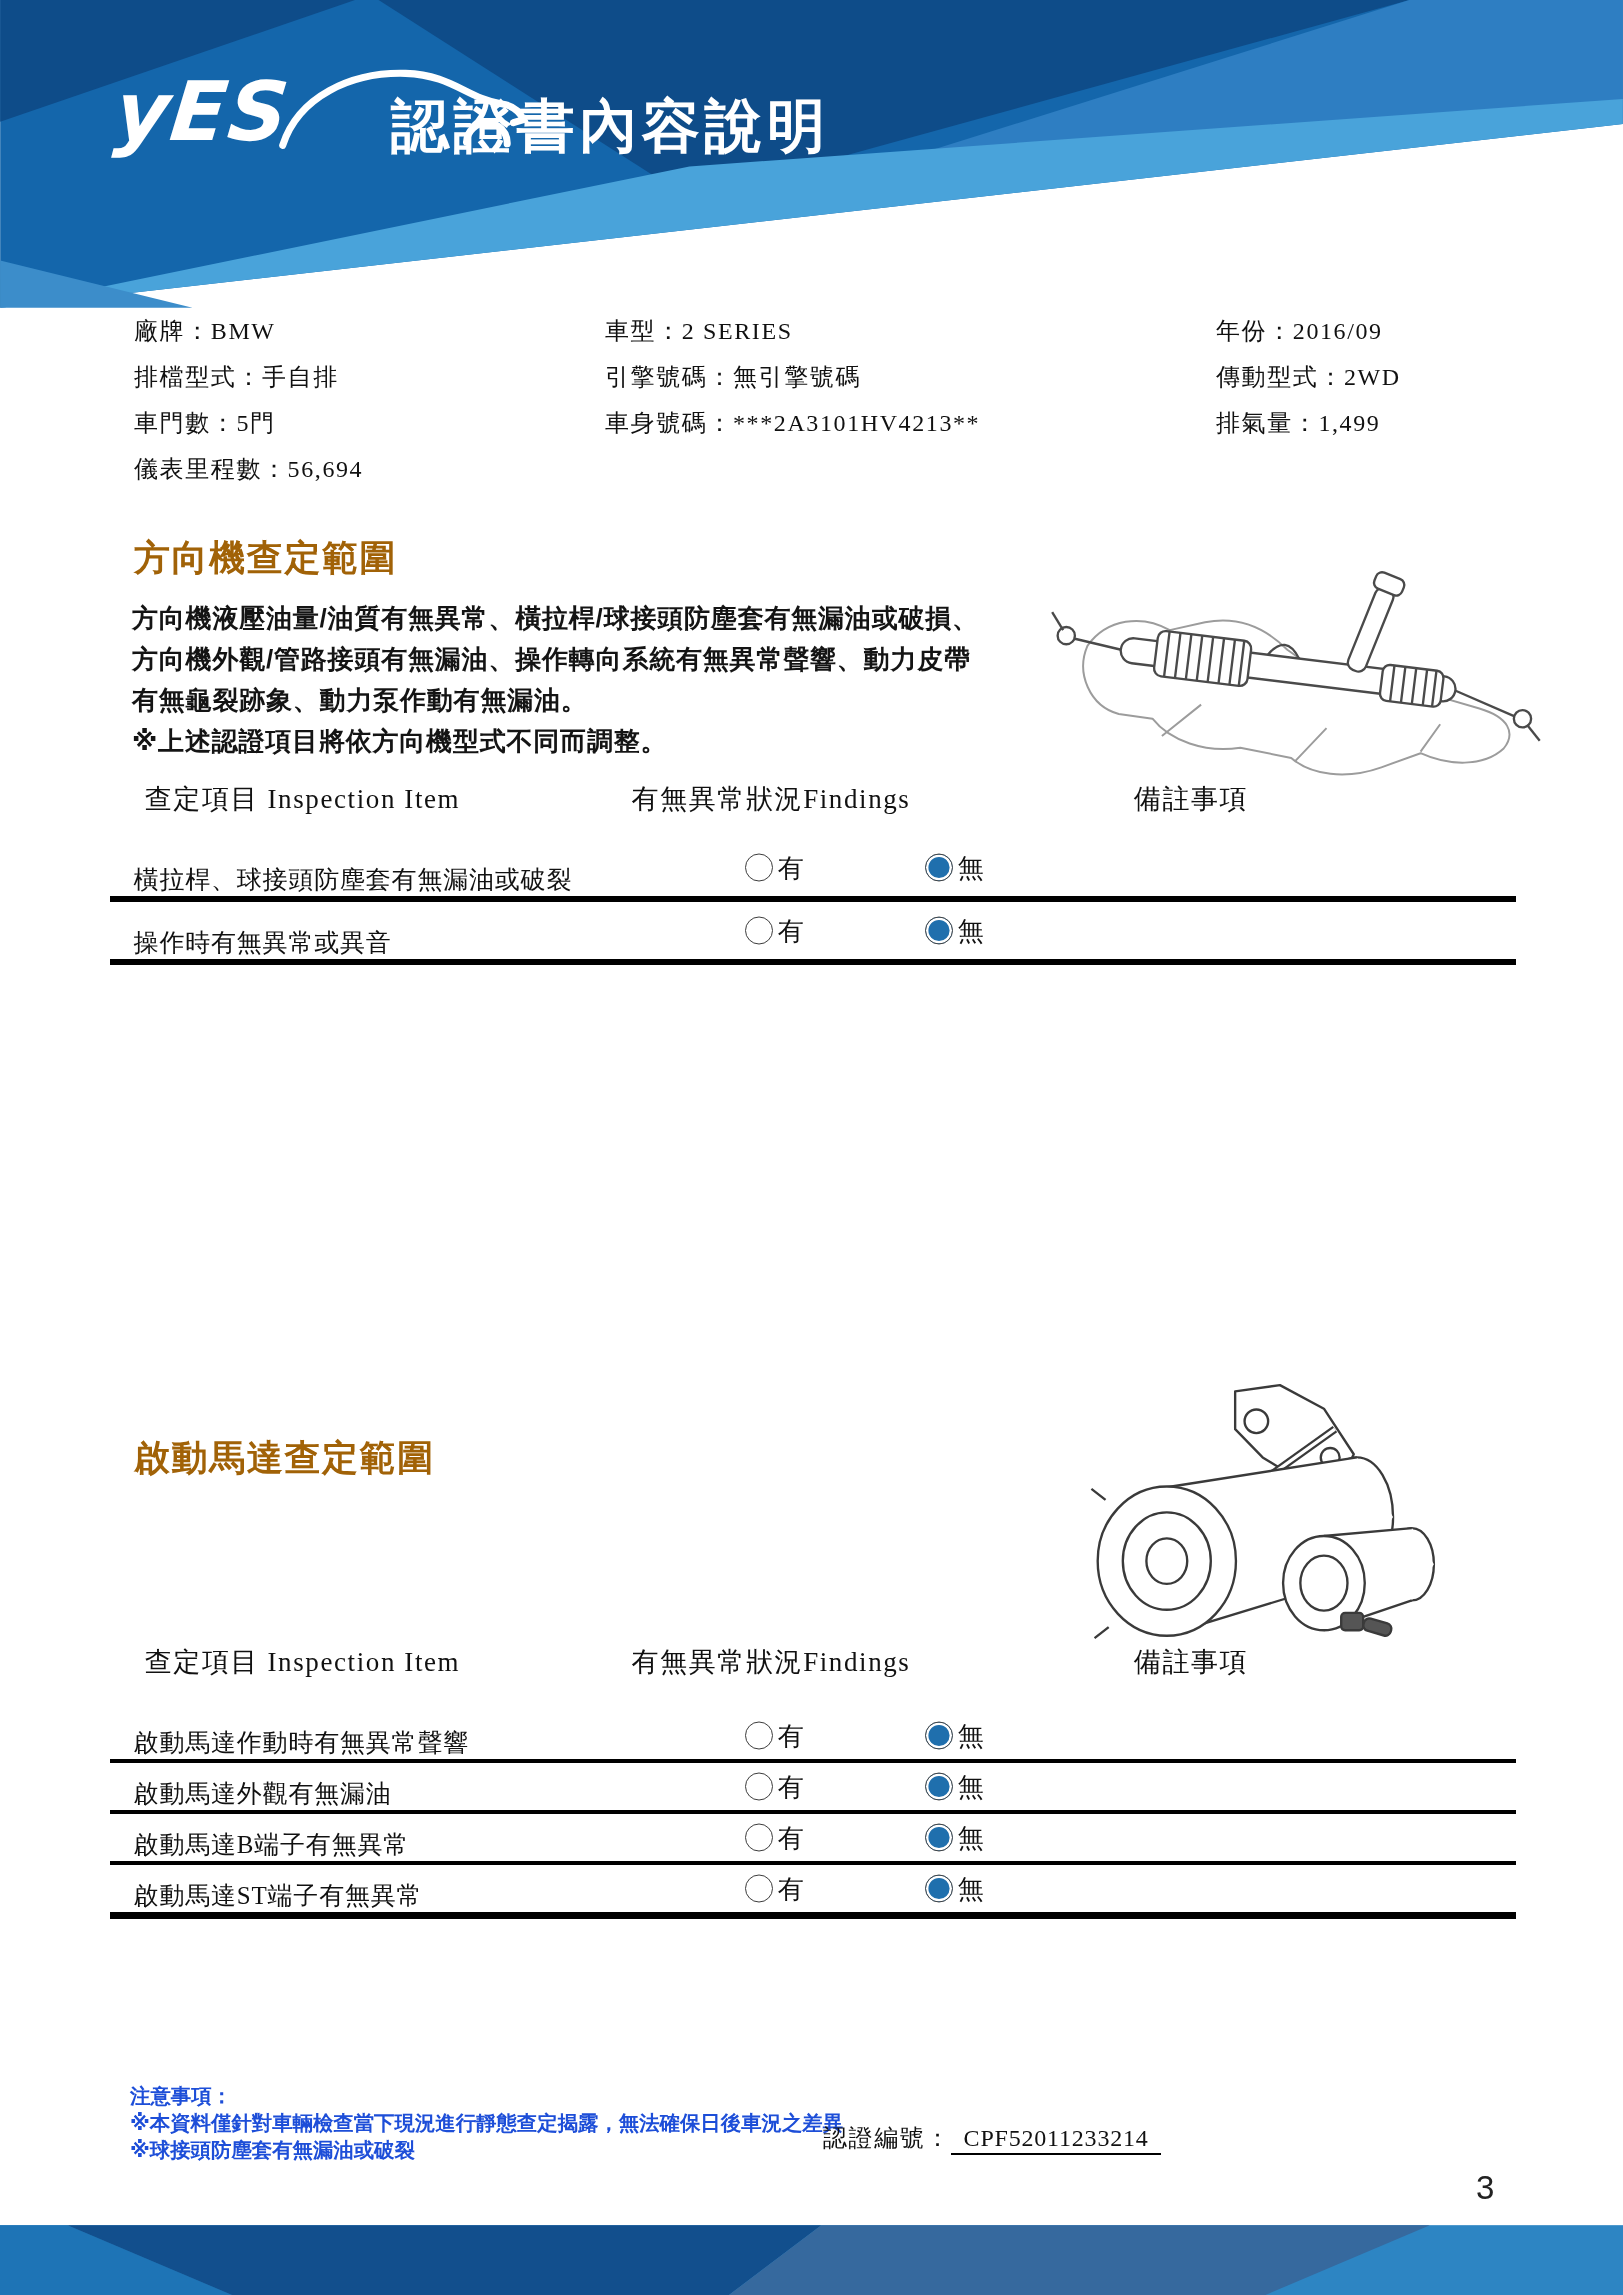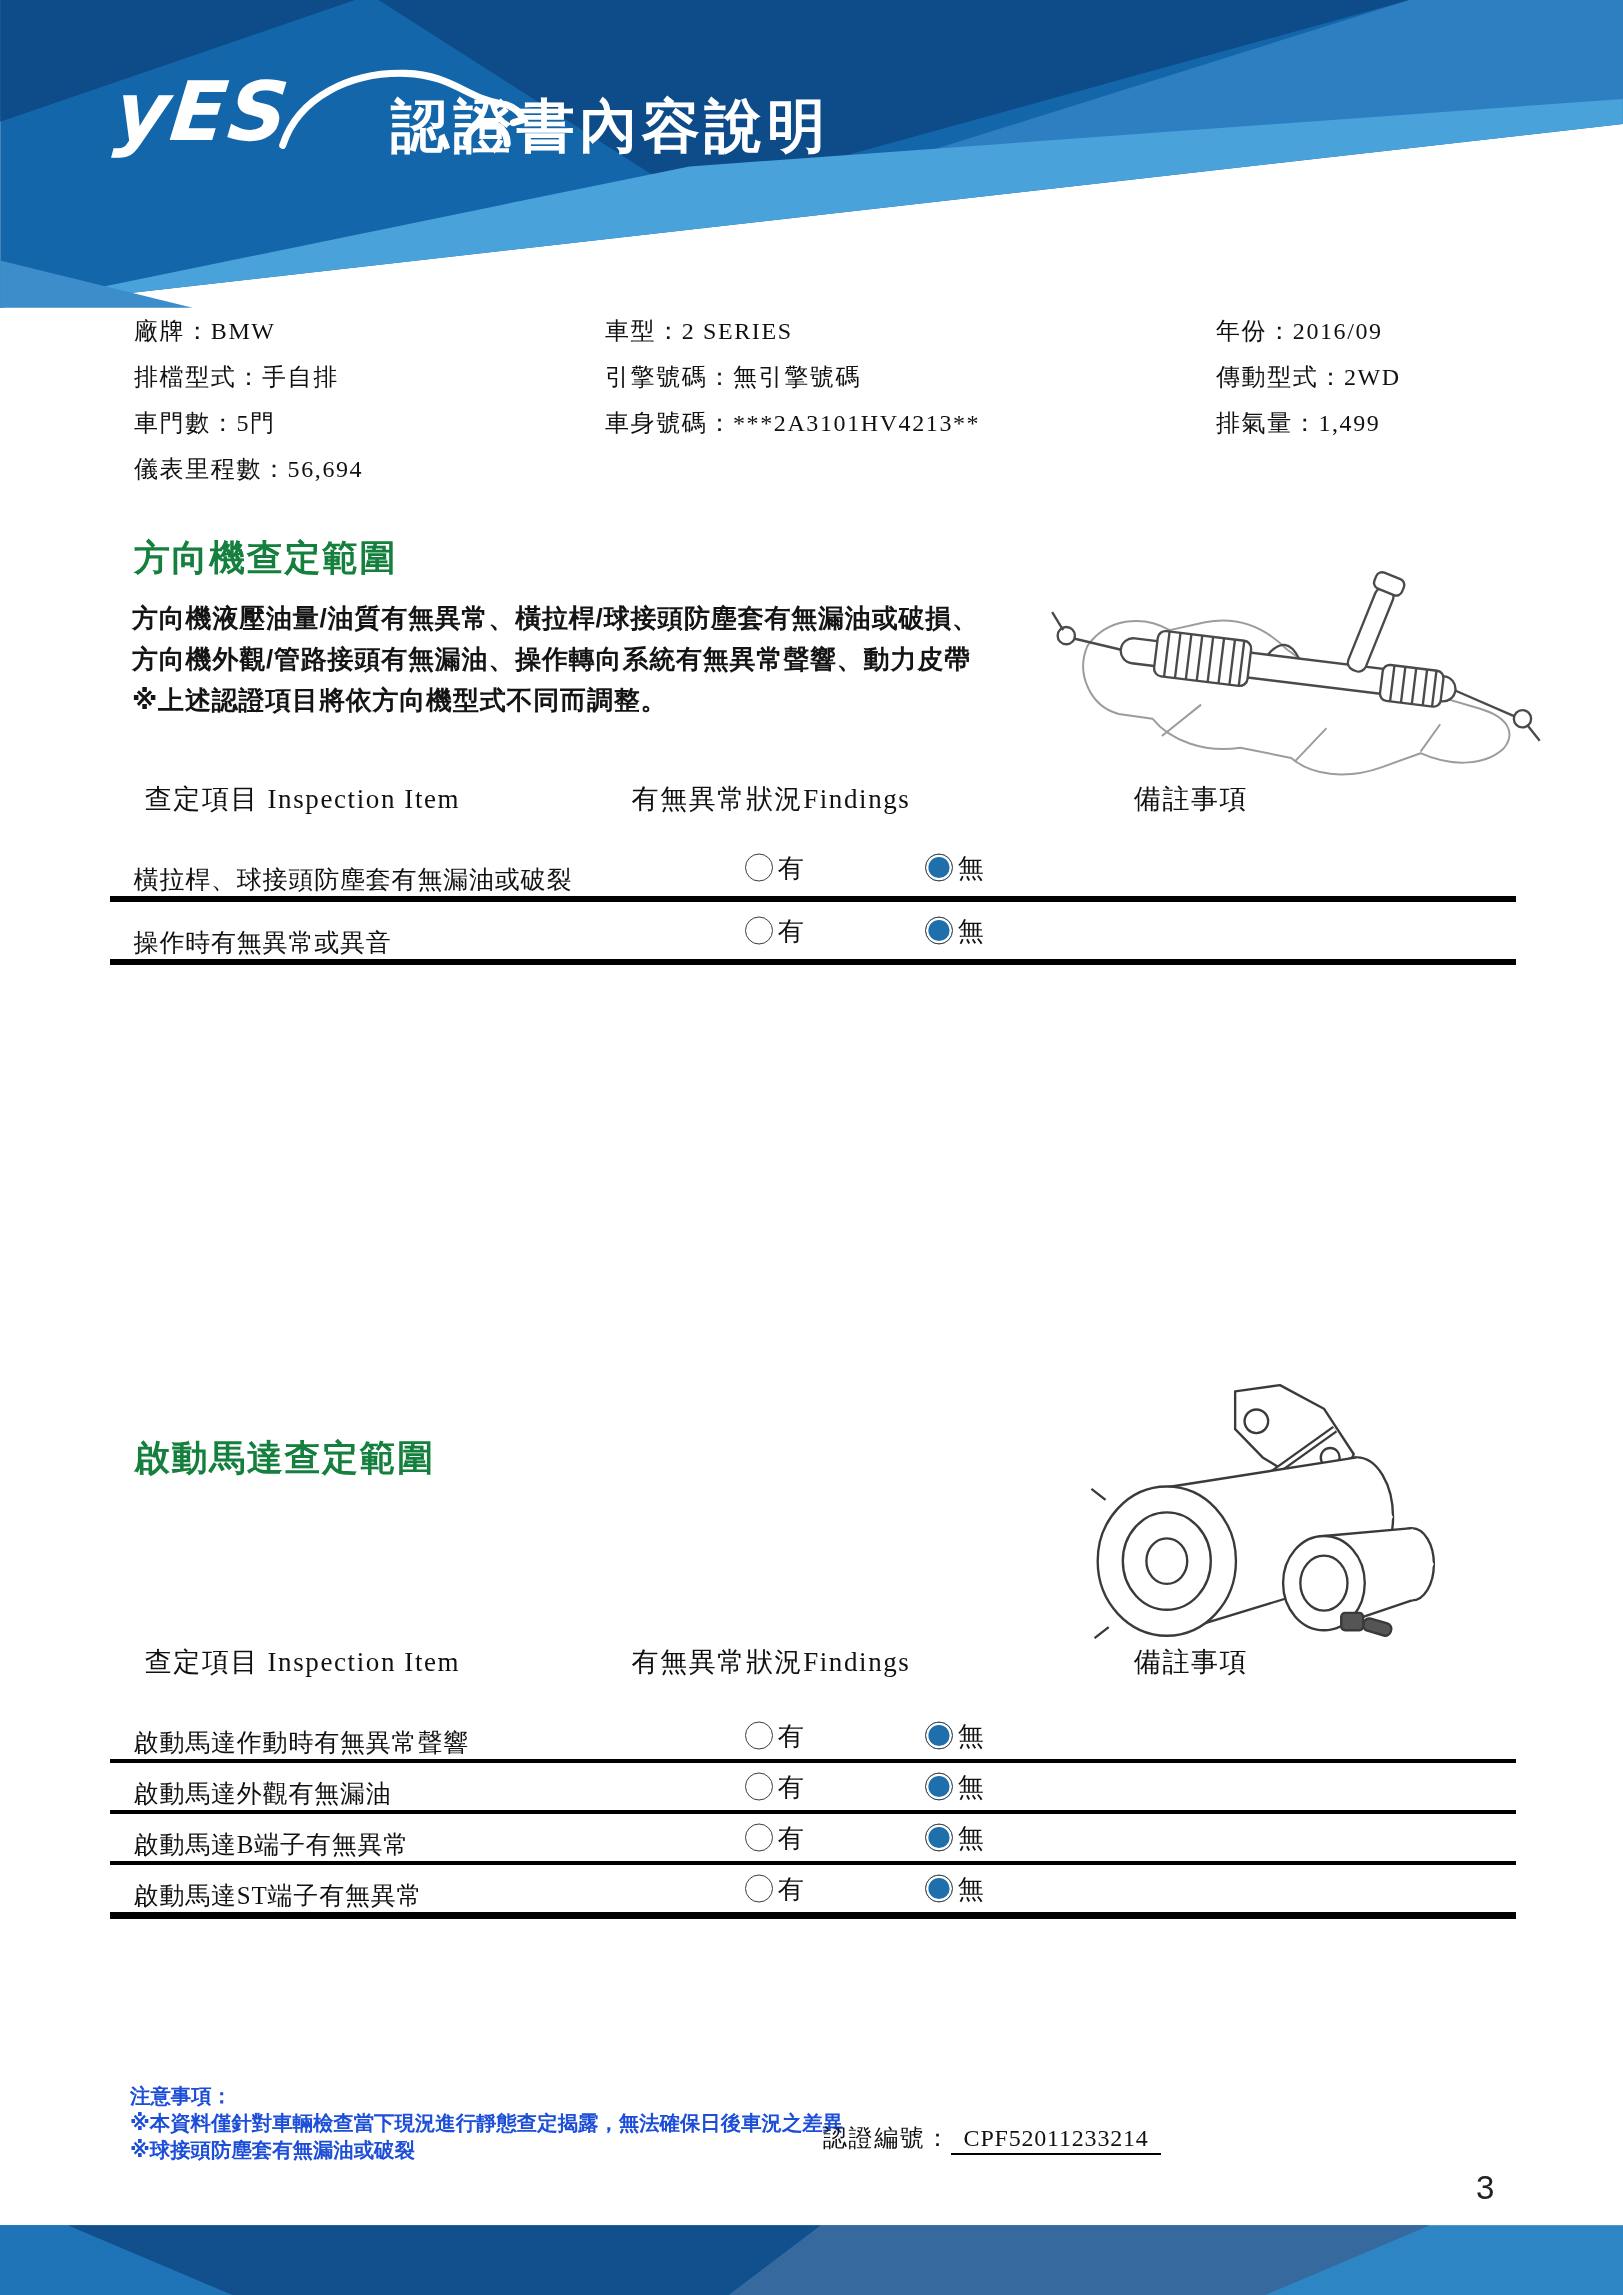--- a/index.html
+++ b/index.html
@@ -25,21 +25,21 @@
   
   .veh-col{top:308px;font-size:24px;letter-spacing:1.6px;}
   .veh-col .vrow{height:46px;line-height:46px;white-space:nowrap;}
   .veh-col-1{left:134px;}
   .veh-col-2{left:605px;}
   .veh-col-3{left:1216px;}
 
   
   .sec-title{
     font-family:"Liberation Sans","DejaVu Sans",sans-serif;font-weight:bold;
-    font-size:36px;color:#15803d;letter-spacing:1.6px;white-space:nowrap;
+    font-size:36px;color:#a16207;letter-spacing:1.6px;white-space:nowrap;
   }
   .sec-desc{
     font-family:"Liberation Sans","DejaVu Sans",sans-serif;font-weight:bold;
     font-size:26px;color:#141414;letter-spacing:0.8px;
   }
   .sec-desc .dline{height:41px;line-height:41px;white-space:nowrap;}
 
   
   .tbl-head{height:36px;font-size:27px;letter-spacing:1.6px;}
   .tbl-head span{position:absolute;top:0;text-align:center;white-space:nowrap;}
@@ -118,20 +118,21 @@
   <div class="abs veh-col veh-col-3">
     <div class="vrow"><span>年份</span><span>：</span><span>2016/09</span></div>
     <div class="vrow"><span>傳動型式</span><span>：</span><span>2WD</span></div>
     <div class="vrow"><span>排氣量</span><span>：</span><span>1,499</span></div>
   </div>
 
   <div class="abs sec-title" style="left:134px;top:534px">方向機查定範圍</div>
   <div class="abs sec-desc" style="left:132px;top:598px">
     <div class="dline">方向機液壓油量/油質有無異常、橫拉桿/球接頭防塵套有無漏油或破損、</div>
     <div class="dline">方向機外觀/管路接頭有無漏油、操作轉向系統有無異常聲響、動力皮帶</div>
+    <div class="dline">有無龜裂跡象、動力泵作動有無漏油。</div>
     <div class="dline">※上述認證項目將依方向機型式不同而調整。</div>
   </div>
 
   <svg class="illus" style="left:1044px;top:540px" width="518" height="243" viewBox="0 0 660 310">
     <g fill="none" stroke="#9c9c9c" stroke-width="2.5" stroke-linejoin="round">
       <path d="M55,135 C80,100 125,95 160,115 L205,105 C250,96 285,115 310,140 L355,172 C400,150 455,168 490,196 L555,215 C592,226 602,246 586,266 C560,290 515,288 480,272 L430,290 C385,306 340,300 315,278 L250,265 C205,272 160,256 138,228 L95,222 C58,212 40,170 55,135 Z"></path>
       <path d="M150,250 L200,210 M320,282 L360,240 M480,270 L505,235"></path>
     </g>
     <g fill="#ffffff" stroke="#4a4a4a" stroke-width="3" stroke-linejoin="round">
       <path d="M98,140 L35,125"></path>

